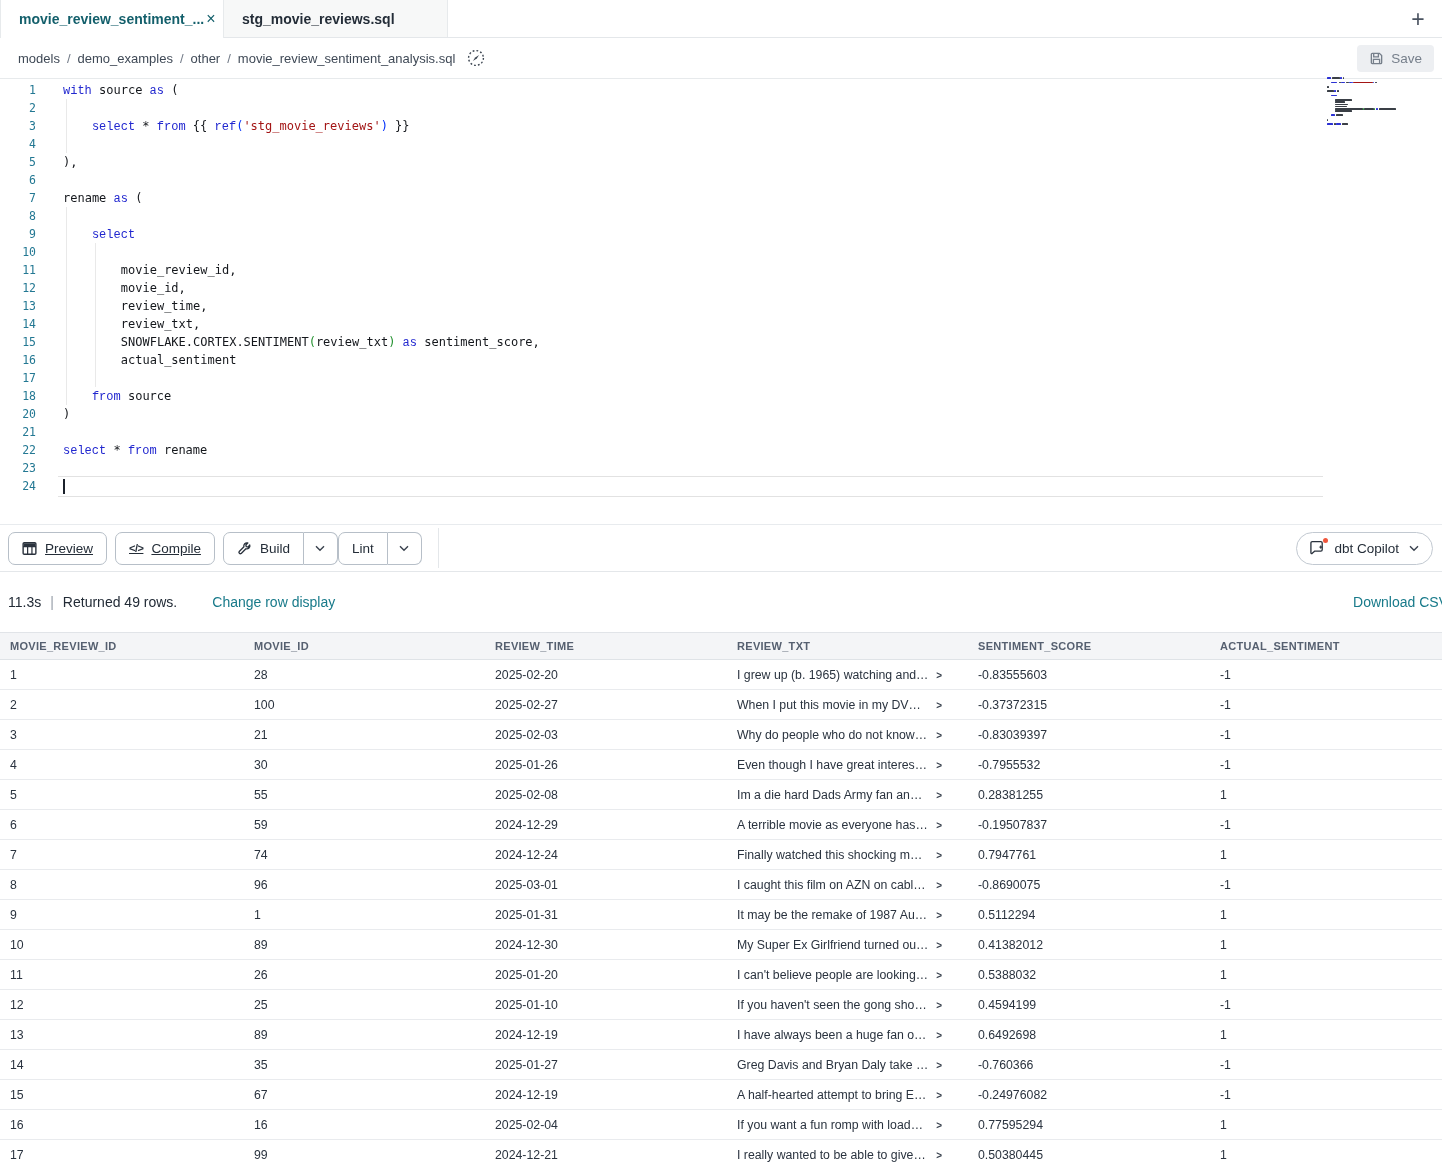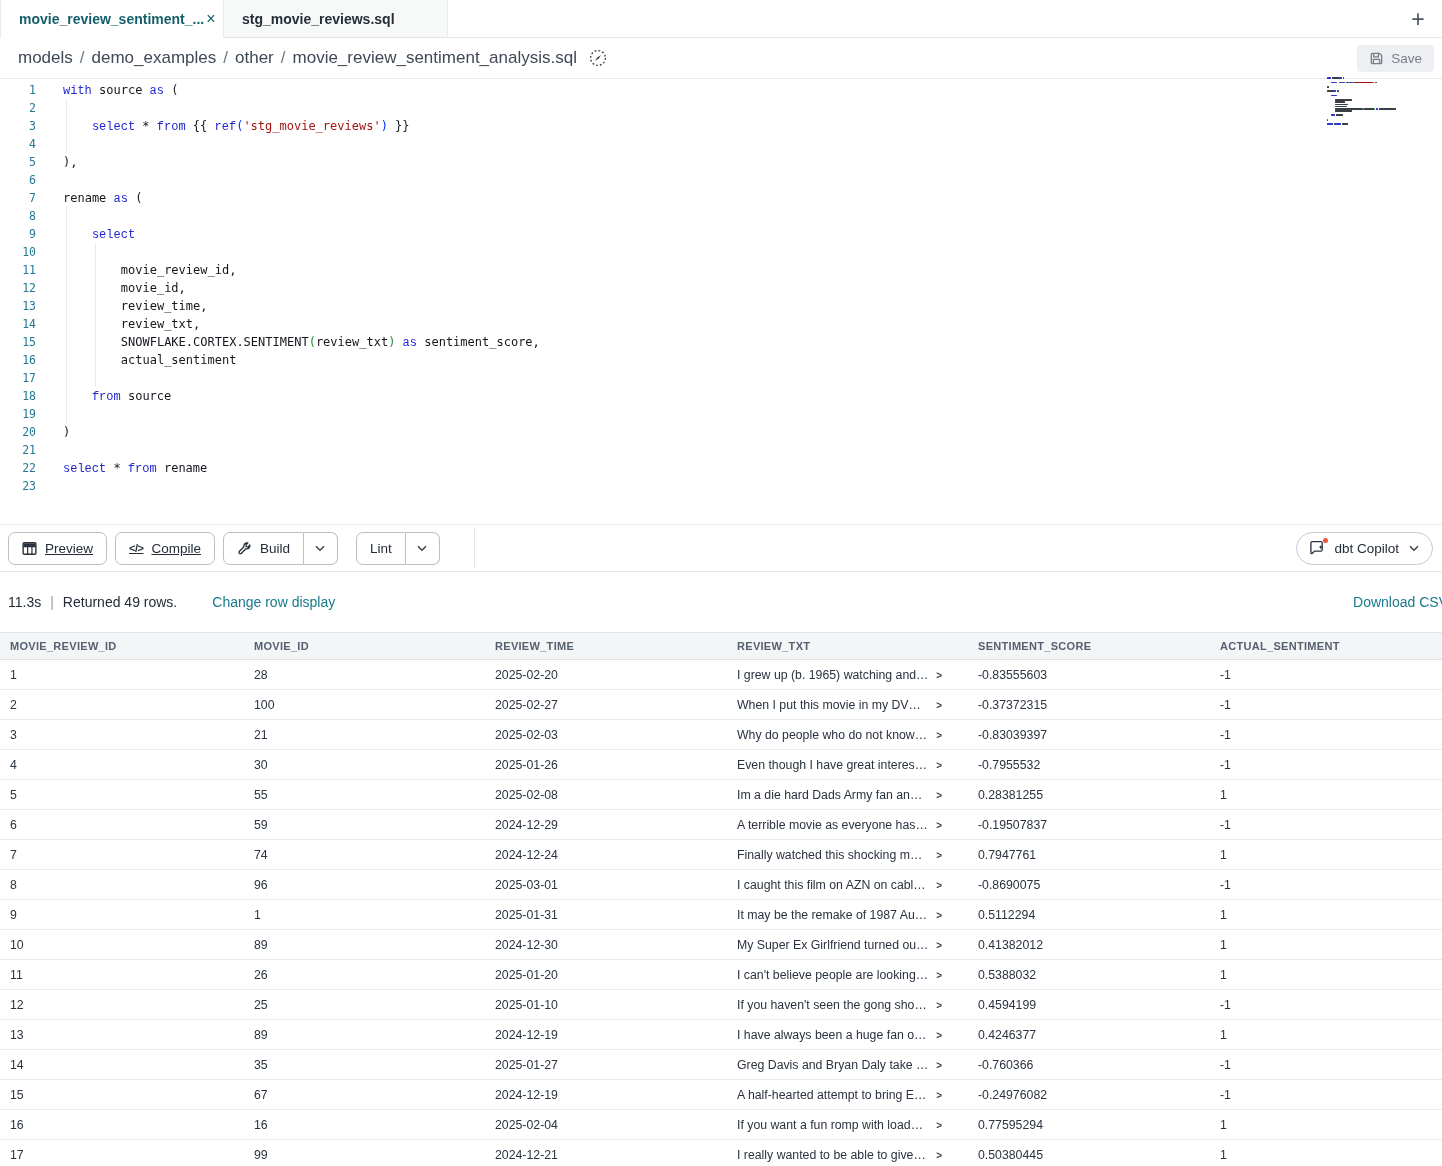--- a/index.html
+++ b/index.html
@@ -14,21 +14,21 @@
   .tabbar::after { content:""; position:absolute; left:0; right:0; bottom:0; height:1px; background:#e4e7ea; }
   .tab { width:224px; display:flex; align-items:center; padding:0 18px; font-size:14px; font-weight:700;
          color:#242d38; border-right:1px solid #e7eaec; cursor:pointer; background:#f7f8f8; }
   .tab.active { background:#fff; position:relative; z-index:1; color:#135f6b; border-left:1px solid #e7eaec; }
   .tab .close { margin-left:auto; font-size:16px; font-weight:400; color:#135f6b; line-height:1; padding:2px 2px; }
   .newtab { margin-left:auto; width:48px; display:flex; align-items:center; justify-content:center;
             color:#4a5360; font-size:23px; font-weight:300; cursor:pointer; }
 
   
   .crumbbar { height:41px; border-bottom:1px solid #e7eaec; display:flex; align-items:center; padding:0 8px 0 18px; }
-  .crumb { font-size:17px; color:#3f4956; display:flex; align-items:flex-start; }
+  .crumb { font-size:13px; color:#3f4956; display:flex; align-items:flex-start; }
   .crumb .part { white-space:pre; }
   .crumb .sep { color:#707986; margin:0 7px; }
   .crumb-icon { margin-left:11px; display:flex; align-items:center; }
   .save-btn { margin-left:auto; background:#edeff2; border:none; border-radius:4px; height:27px; padding:0 12px;
               display:flex; align-items:center; gap:7px; color:#767f8b; font-size:13.5px; cursor:pointer; }
 
   
   .editor { position:relative; height:446px; border-bottom:1px solid #e8ebee; padding-top:2px;
             font-family:"DejaVu Sans Mono", monospace; font-size:12px; background:#fff; }
   .cl { display:flex; height:18px; line-height:18px; position:relative; }
@@ -43,21 +43,21 @@
                            border-top:1px solid #e2e2e2; border-bottom:1px solid #e2e2e2; }
   .cursor { position:absolute; left:63px; top:1.5px; width:1.6px; height:15px; background:#1b212b; }
   .minimap { position:absolute; top:-4px; right:37px; width:78px; padding-top:2px; z-index:2; background:transparent; }
   .mm-line { height:2.2px; display:flex; align-items:center; }
   .mm-bar { height:1.7px; border-radius:0.5px; }
 
   
   .toolbar { height:47px; border-bottom:1px solid #e4e7ea; display:flex; align-items:center; padding:0 8px; }
   .btn { height:33px; background:#fff; border:1px solid #b7bfc8; border-radius:7px; display:flex; align-items:center;
          gap:8px; padding:0 13px; font-size:13.5px; color:#242d38; font-weight:500; cursor:pointer; }
-  .group { display:flex; margin-right:18px; }
+  .group { display:flex; margin-right:0; }
   .group .main { border-radius:7px 0 0 7px; margin-right:0; }
   .group .chev { border-radius:0 7px 7px 0; border-left:none; width:34px; justify-content:center; padding:0; }
   .solo { margin-right:8px;text-decoration:underline; }
   .tdivider { width:1px; height:40px; background:#e4e7ea; margin:0 14px 0 16px; flex:none; }
   .rtabs { display:flex; height:100%; align-items:stretch; margin-left:12px; }
   .rtab { padding:0 17px; font-size:14px; color:#29323d; display:flex; align-items:center; position:relative; cursor:pointer; }
   .rtab.active::after { content:""; position:absolute; left:12px; right:12px; bottom:0; height:3px; background:#4d5966; border-radius:2px; }
   .copilot { margin-left:auto; margin-right:1px; height:33px; border:1px solid #c2c9d1; border-radius:17px;
              display:flex; align-items:center; gap:8px; padding:0 13px 0 12px; font-size:13.5px; color:#242d38;
              font-weight:500; background:#fff; cursor:pointer; }
@@ -307,39 +307,39 @@
       <div class="guide" style="left: 66px;"></div>
       <div class="guide" style="left: 94.88px;"></div>
       <div class="codeln"></div>
     </div>
     <div class="cl">
       <div class="gut">18</div>
       <div class="guide" style="left: 66px;"></div>
       <div class="codeln"><span>    </span><span class="tok-k">from</span><span> source</span></div>
     </div>
     <div class="cl">
-      <div class="gut">19</div>
-      <div class="guide" style="left: 66px;"></div>
-      <div class="codeln"></div>
-    </div>
-    <div class="cl">
       <div class="gut">20</div>
       <div class="codeln"><span>)</span></div>
     </div>
     <div class="cl">
       <div class="gut">21</div>
       <div class="codeln"></div>
     </div>
     <div class="cl">
       <div class="gut">22</div>
       <div class="codeln"><span class="tok-k">select</span><span> * </span><span class="tok-k">from</span><span> rename</span></div>
     </div>
     <div class="cl">
       <div class="gut">23</div>
       <div class="codeln"></div>
+    </div>
+    <div class="cl activeline">
+      <div class="gut">24</div>
+      <div class="codeln"></div>
+      <div class="cursor"></div>
     </div>
   </div>
 
 <div class="toolbar">
   <button class="btn solo">
     <span>
       <svg width="15" height="15" viewBox="0 0 16 16">
         <rect x="1.2" y="1.8" width="13.6" height="12.4" rx="1.2" fill="none" stroke="#2a323d" stroke-width="1.5"></rect>
         <path d="M1.2 6h13.6M6 6v8.2M10.6 6v8.2" stroke="#2a323d" stroke-width="1.3"></path>
         <rect x="1.9" y="2.5" width="12.2" height="2.9" fill="#2a323d"></rect>
@@ -549,21 +549,21 @@
         <div class="td">-1</div>
       </div>
       <div class="grid-row trow">
         <div class="td">13</div>
         <div class="td">89</div>
         <div class="td">2024-12-19</div>
         <div class="td review">
           <span class="rtxt">I have always been a huge fan of "Hom...</span>
           <span class="expand">&gt;</span>
         </div>
-        <div class="td">0.4246377</div>
+        <div class="td">0.6492698</div>
         <div class="td">1</div>
       </div>
       <div class="grid-row trow">
         <div class="td">14</div>
         <div class="td">35</div>
         <div class="td">2025-01-27</div>
         <div class="td review">
           <span class="rtxt">Greg Davis and Bryan Daly take some ...</span>
           <span class="expand">&gt;</span>
         </div>

